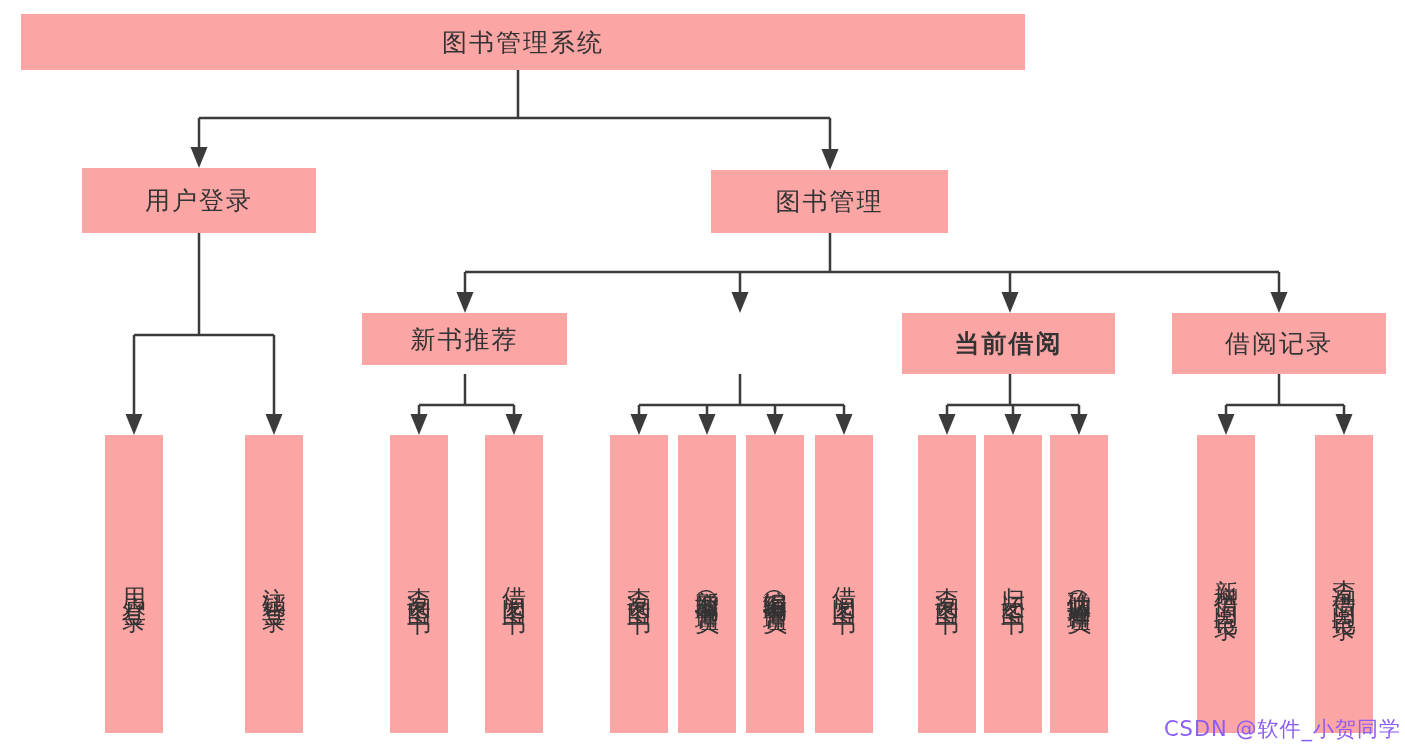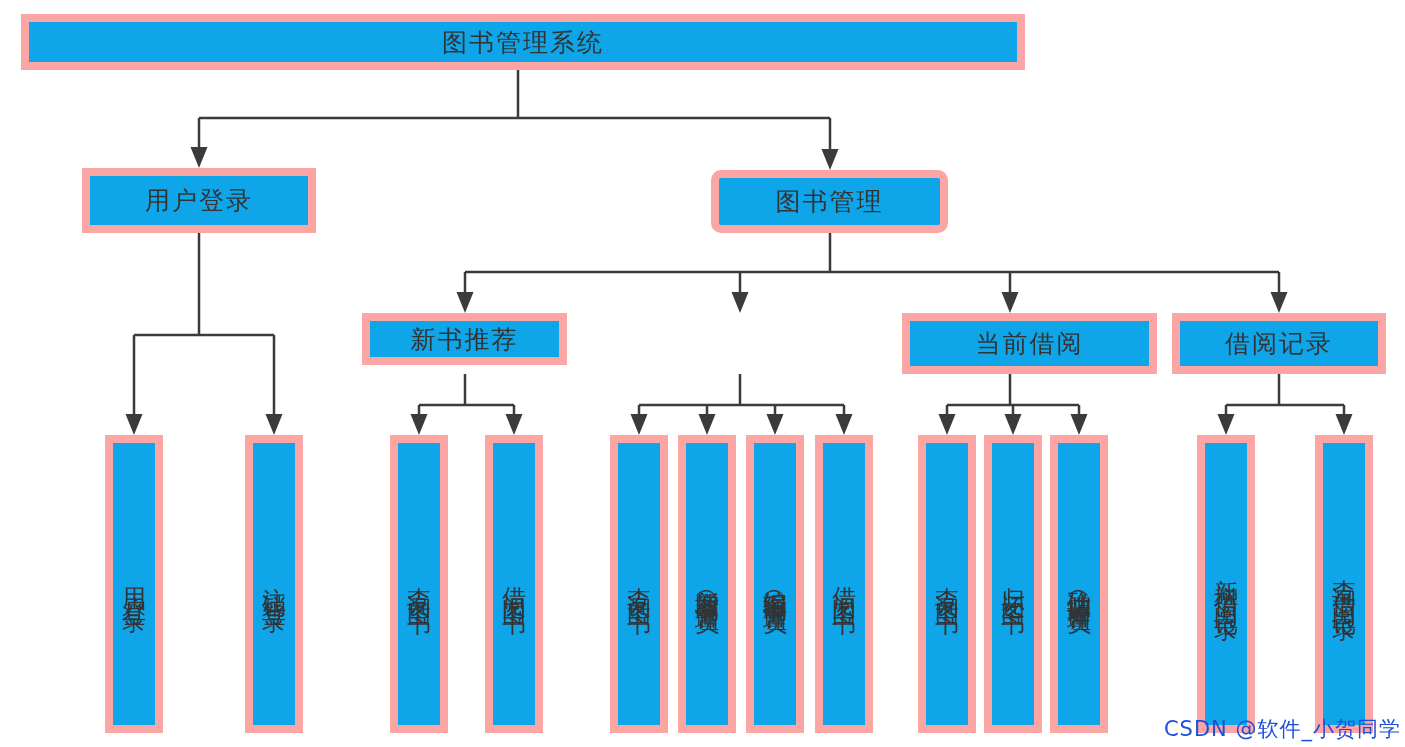--- a/index.html
+++ b/index.html
@@ -12,21 +12,21 @@
     overflow: hidden;
   }
   .connectors {
     position: absolute;
     left: 0; top: 0;
     width: 1405px; height: 747px;
     pointer-events: none;
   }
   .box {
     position: absolute;
-    background: #0ea5e9;
+    background: #fca5a5;
     border: 8px solid #fca5a5;
     box-sizing: border-box;
     color: #333333;
     display: flex;
     align-items: center;
     justify-content: center;
   }
   .hbox {
     font-size: 25px;
     letter-spacing: 2px;
@@ -39,33 +39,33 @@
     line-height: 50px;
     text-align: center;
     white-space: nowrap;
   }
   .vbox.long { letter-spacing: 3px; }
   .watermark {
     position: absolute;
     right: 4px;
     bottom: 4px;
     font-size: 21px;
-    color: #1d4ed8;
+    color: #8b5cf6;
     letter-spacing: 1px;
     z-index: 10;
     white-space: nowrap;
     margin-left: 11px;
   }
   
   .n-root            { left: 21px;   top: 14px;  width: 1004px; height: 56px; }
   .n-user-login      { left: 82px;   top: 168px; width: 234px;  height: 65px; }
-  .n-book-mgmt       { left: 711px;  top: 170px; width: 237px;  height: 63px; border-radius: 10px; }
+  .n-book-mgmt       { left: 711px;  top: 170px; width: 237px;  height: 63px; }
   .n-new-book-rec    { left: 362px;  top: 313px; width: 205px;  height: 52px; }
   .n-book-borrow     { left: 633px;  top: 313px; width: 213px;  height: 61px; }
-  .n-current-borrow  { left: 902px;  top: 313px; width: 255px;  height: 61px; }
+  .n-current-borrow  { left: 902px;  top: 313px; width: 213px;  height: 61px; font-weight: bold; }
   .n-borrow-records  { left: 1172px; top: 313px; width: 214px;  height: 61px; }
   .leaf { top: 435px; width: 58px; height: 298px; }
   .l-g1a { left: 105px; }  .l-g1b { left: 245px; }
   .l-g2a { left: 390px; }  .l-g2b { left: 485px; }
   .l-g3a { left: 610px; }  .l-g3b { left: 678px; }  .l-g3c { left: 746px; }  .l-g3d { left: 815px; }
   .l-g4a { left: 918px; }  .l-g4b { left: 984px; }  .l-g4c { left: 1050px; }
   .l-g5a { left: 1197px; } .l-g5b { left: 1315px; }
 </style>
 </head>
 <body>

